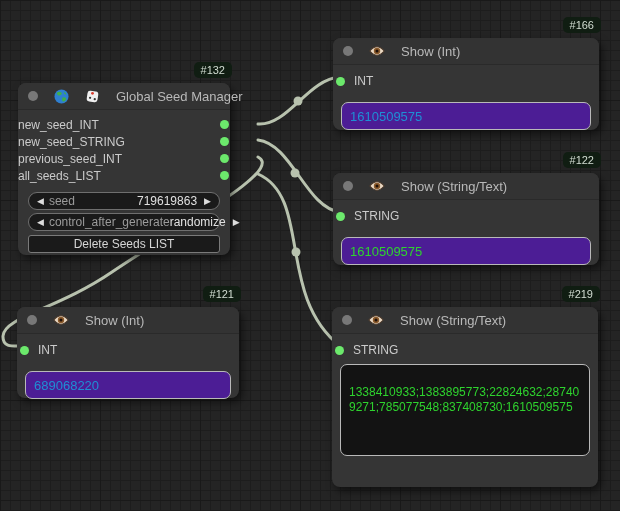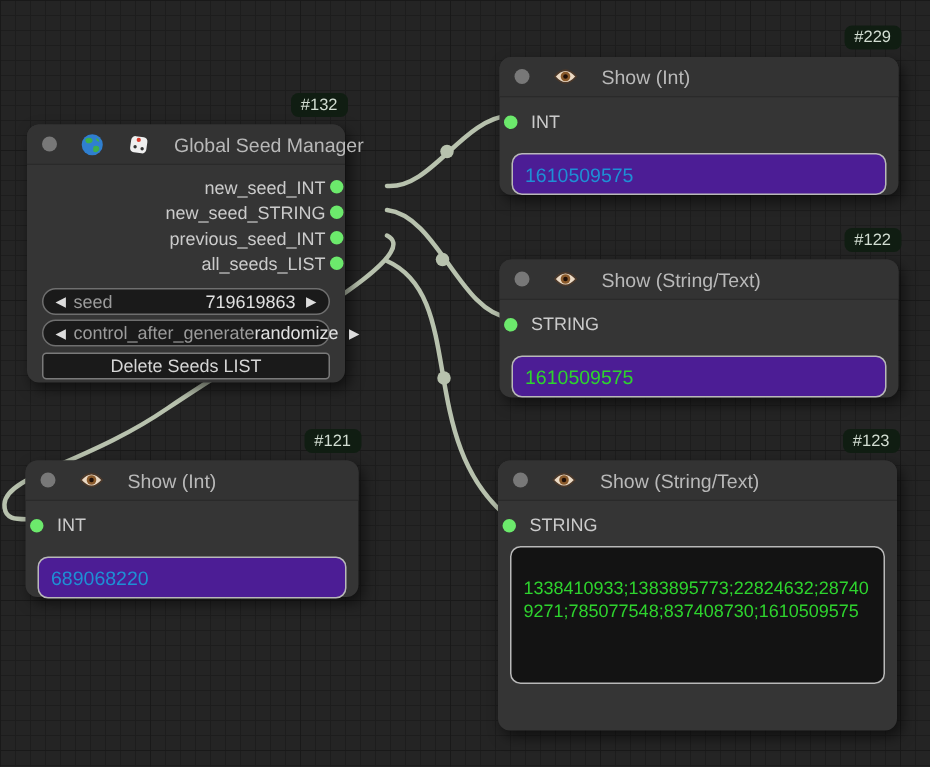--- a/index.html
+++ b/index.html
@@ -25,21 +25,21 @@
   }
   .node-title{
     height:26px;background:#333333;border-radius:8px 8px 0 0;
     border-bottom:1px solid #2a2a2a;display:flex;align-items:center;
     gap:16px;padding:0 10px;color:#b9b9b9;font-size:13px;white-space:nowrap;
   }
   .cdot{width:10px;height:10px;border-radius:50%;background:#787878;flex:0 0 auto;}
   .ticon{display:flex;align-items:center;flex:0 0 auto;}
   .outputs{margin-top:6px;}
   .out-row{position:relative;height:17px;display:flex;align-items:center;
-    justify-content:flex-end;padding-right:13px;font-size:12px;color:#cbcbcb;}
+    padding-right:13px;font-size:12px;color:#cbcbcb;}
   .slot-dot{width:9px;height:9px;border-radius:50%;background:#6ce96c;}
   .out-dot{position:absolute;right:1px;top:4px;}
   .in-row{position:relative;height:16px;margin-top:8px;display:flex;align-items:center;
     padding-left:21px;font-size:12px;color:#cbcbcb;}
   .in-dot{position:absolute;left:3px;top:3.5px;}
   .widget{
     height:18px;margin:0 10px 3px;background:#1a1a1a;border:1px solid #6f6f6f;
     border-radius:10px;display:flex;align-items:center;padding:0 8px;
     font-size:12px;box-sizing:border-box;
   }
@@ -134,21 +134,21 @@
     <div class="widget">
       <span class="arrow">◀</span>
       <span class="wlabel">control_after_generate</span>
       <span class="wvalue">randomize</span>
       <span class="arrow">▶</span>
     </div>
     <button class="wbutton">Delete Seeds LIST</button>
   </div>
 
   <div class="node" style="left:333px;top:38px;width:266px;height:92px">
-    <div class="badge">#229</div>
+    <div class="badge">#166</div>
     <div class="node-title">
       <span class="cdot"></span>
       <span class="ticon">
         <svg width="16" height="12" viewBox="0 0 20 14">
             <path d="M1 7 Q10 -3.5 19 7 Q10 17.5 1 7Z" fill="#ead9c4" stroke="#4a382a" stroke-width="1.4"></path>
             <circle cx="10" cy="7" r="4" fill="#8a5a2b"></circle>
             <circle cx="10" cy="7" r="1.9" fill="#201008"></circle>
           </svg>
       </span>
       <span>Show (Int)</span>
@@ -194,21 +194,21 @@
       <span>Show (Int)</span>
     </div>
     <div class="in-row">
       <span class="slot-dot in-dot"></span>
       <span>INT</span>
     </div>
     <div class="textbox int-val">689068220</div>
   </div>
 
   <div class="node" style="left:332px;top:307px;width:266px;height:180px">
-    <div class="badge">#123</div>
+    <div class="badge">#219</div>
     <div class="node-title">
       <span class="cdot"></span>
       <span class="ticon">
         <svg width="16" height="12" viewBox="0 0 20 14">
             <path d="M1 7 Q10 -3.5 19 7 Q10 17.5 1 7Z" fill="#ead9c4" stroke="#4a382a" stroke-width="1.4"></path>
             <circle cx="10" cy="7" r="4" fill="#8a5a2b"></circle>
             <circle cx="10" cy="7" r="1.9" fill="#201008"></circle>
           </svg>
       </span>
       <span>Show (String/Text)</span>

